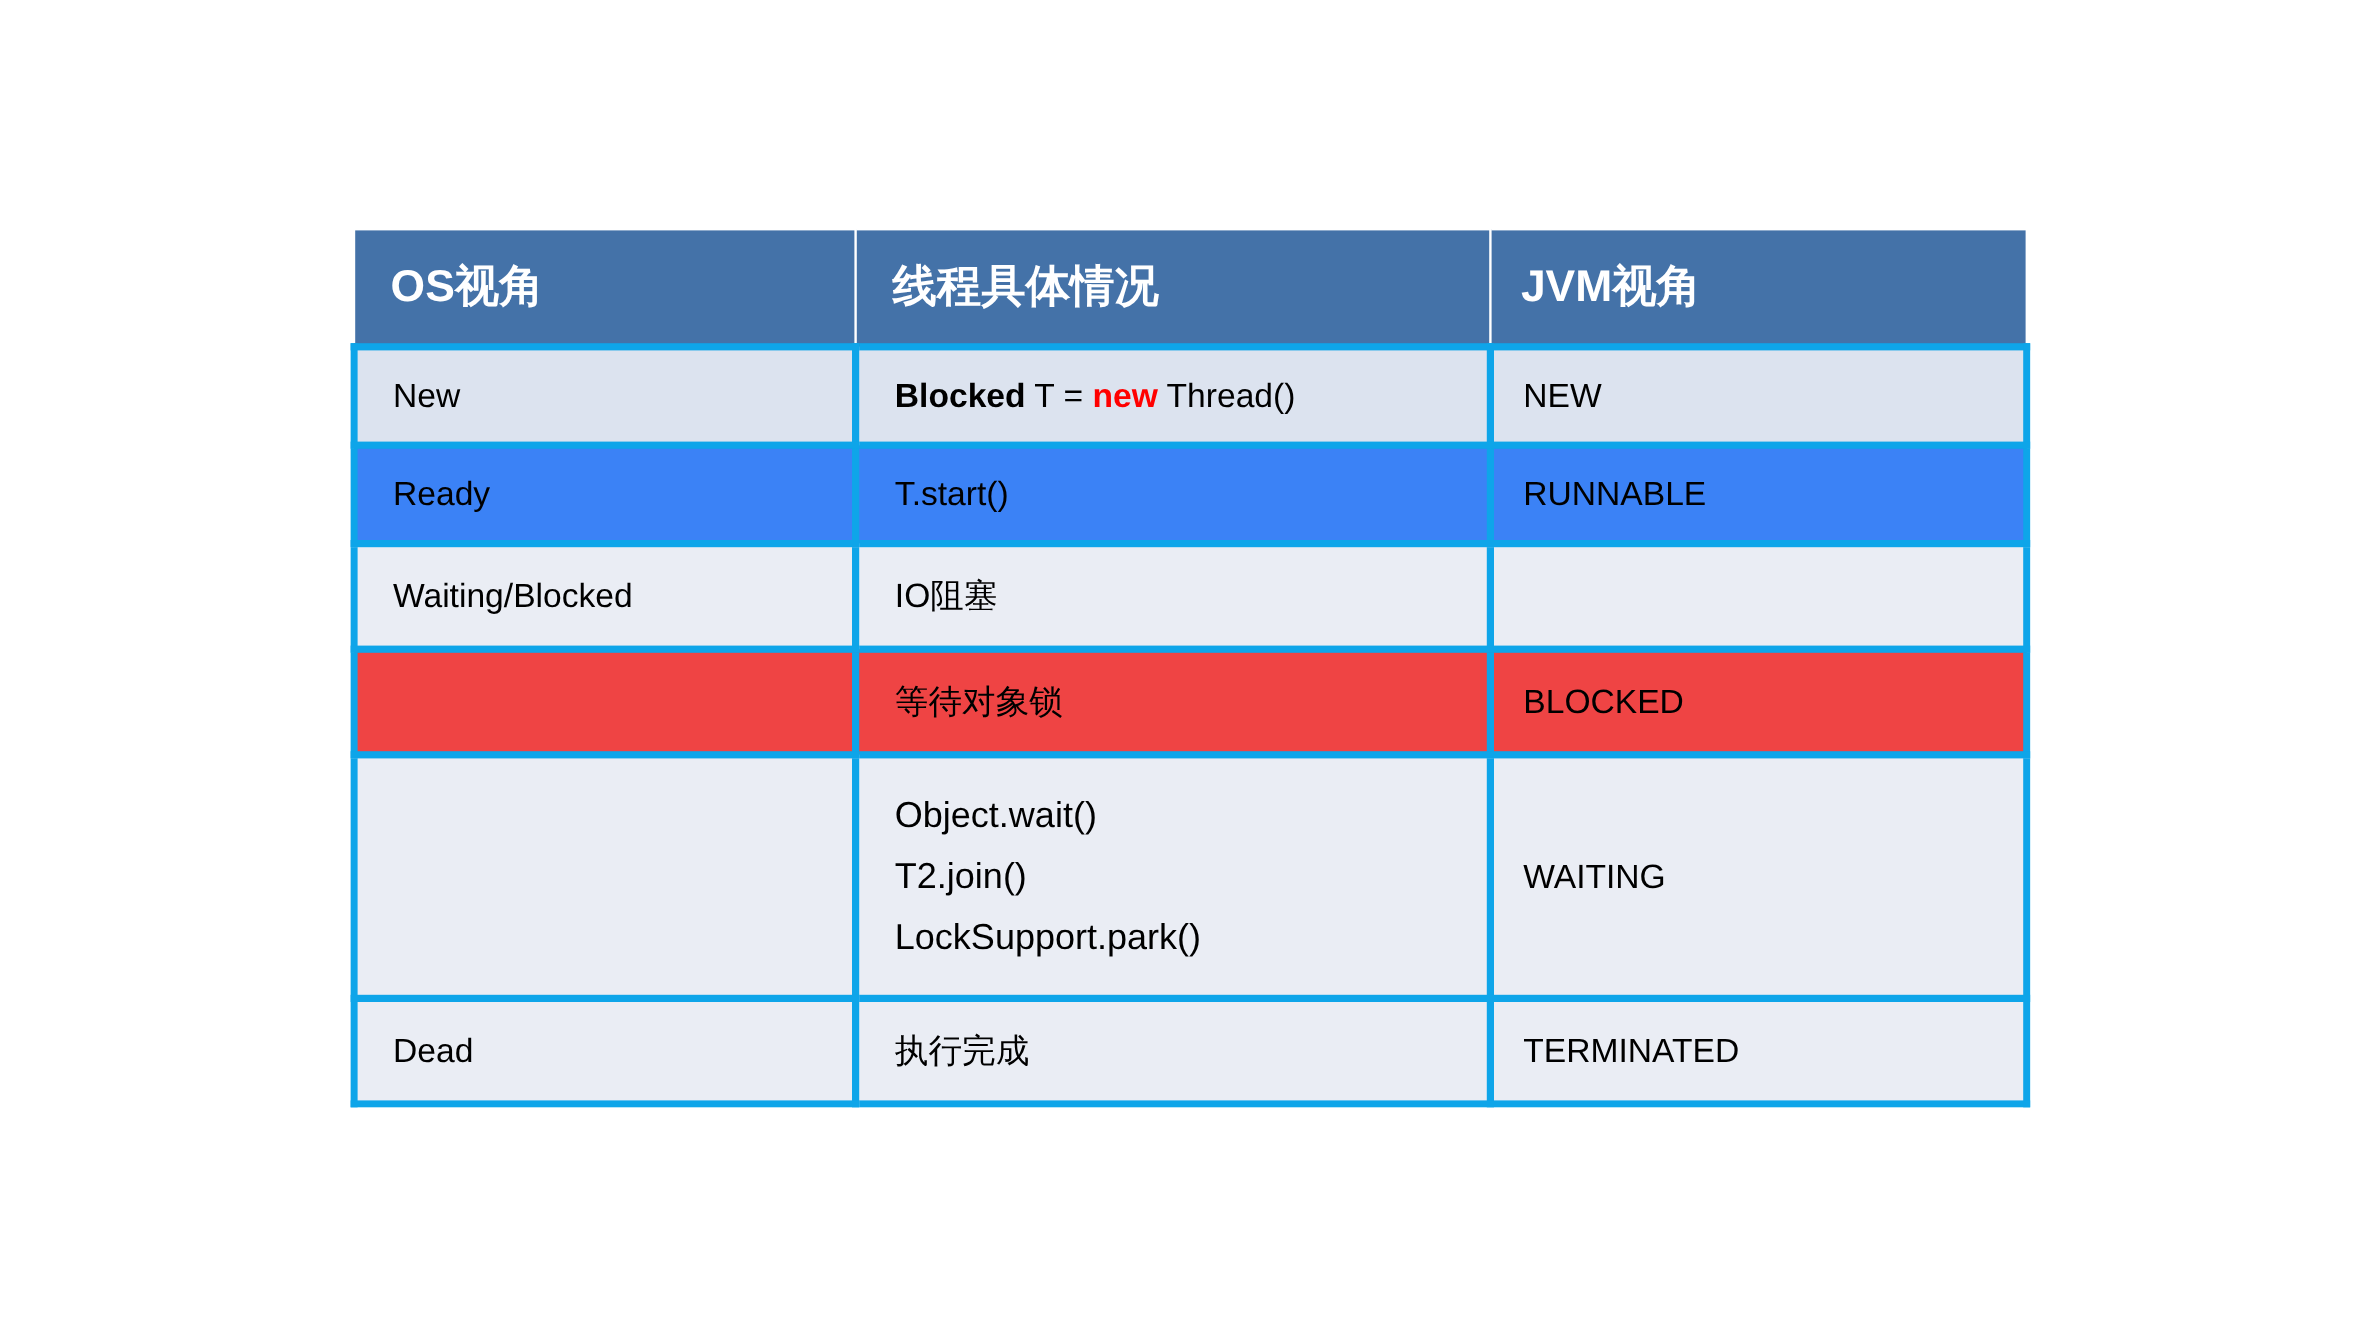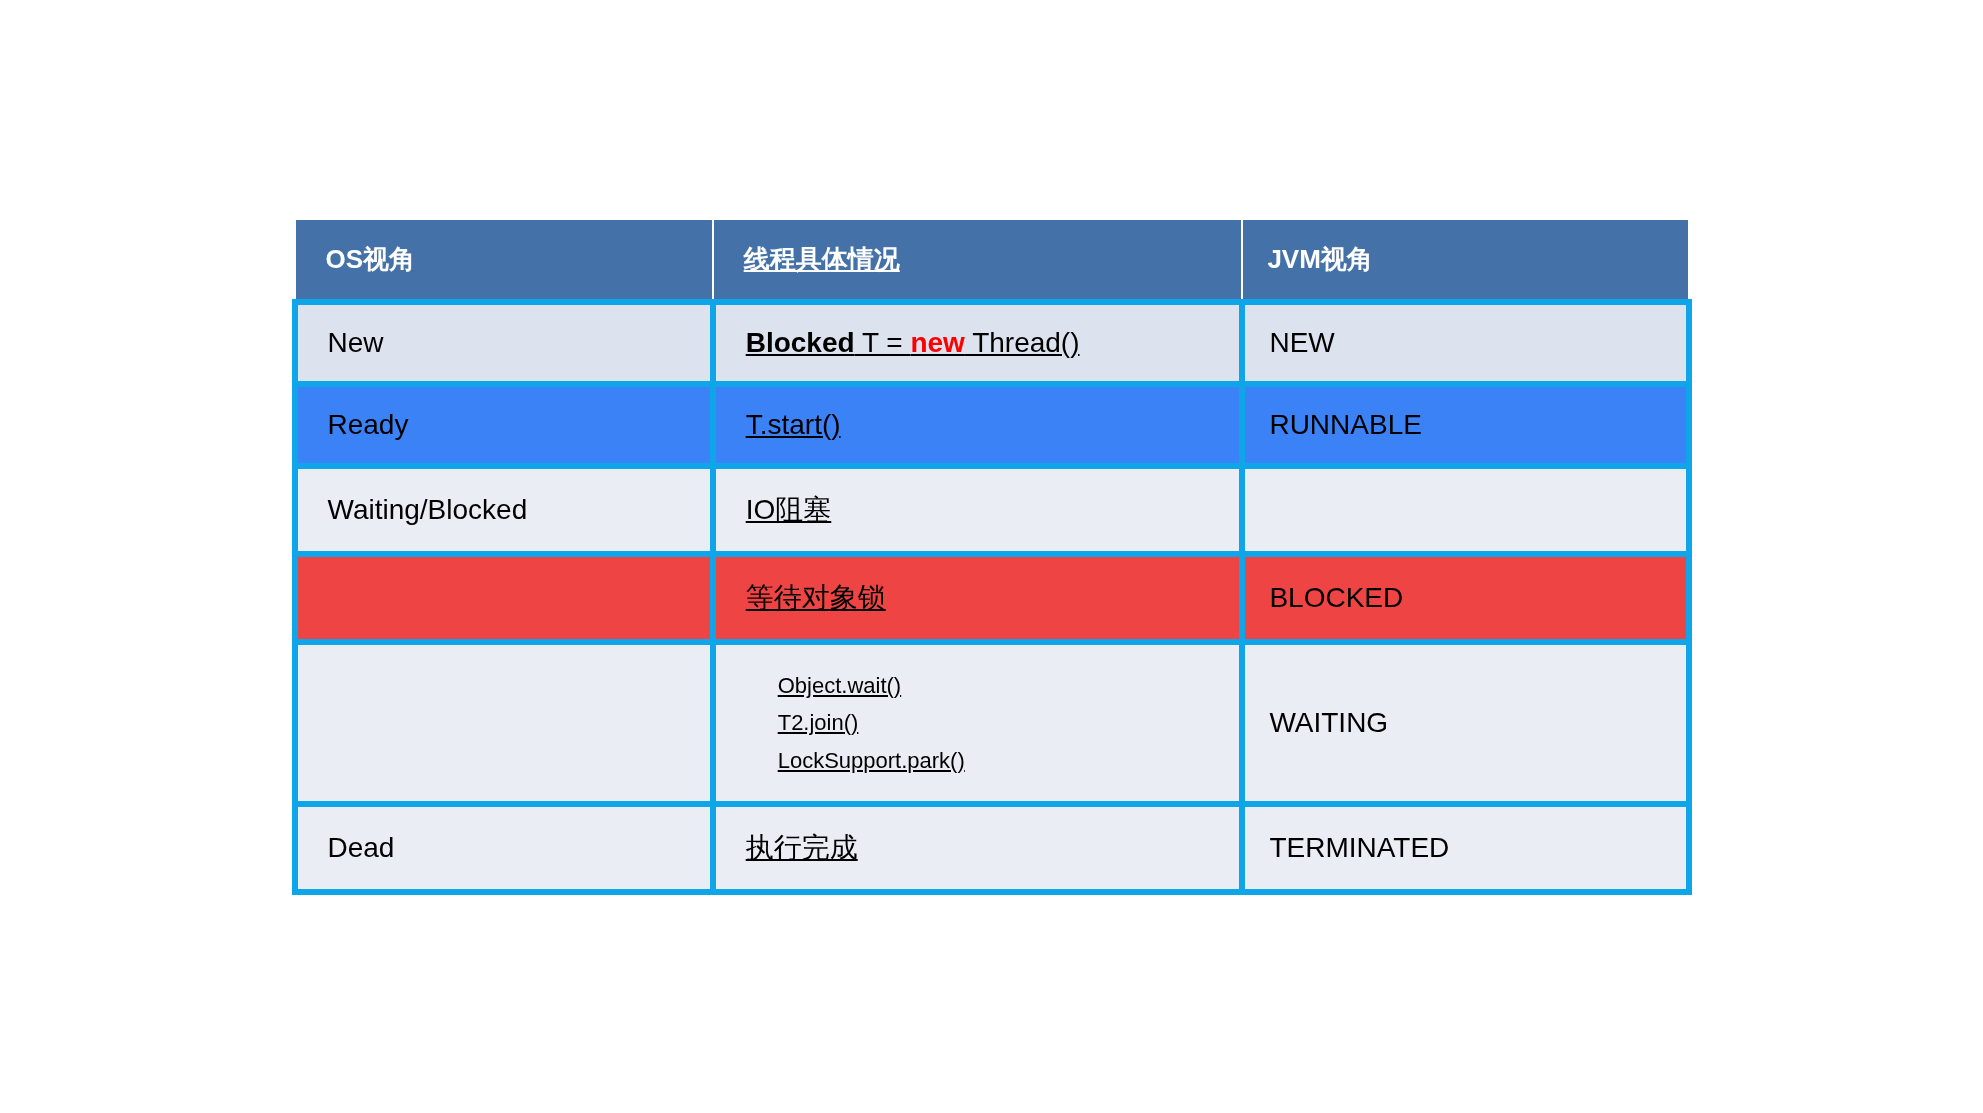--- a/index.html
+++ b/index.html
@@ -26,21 +26,21 @@
 
     table {
       width: 100%;
       border-collapse: collapse;
       border-spacing: 0;
     }
 
     thead tr th {
       background-color: #4472a8;
       color: #ffffff;
-      font-size: 26px;
+      font-size: 37px;
       font-weight: bold;
       padding: 22px 30px;
       text-align: left;
       border: 2px solid #ffffff;
     }
 
     tbody tr td {
       padding: 22px 30px;
       font-size: 28px;
       vertical-align: middle;
@@ -51,30 +51,29 @@
     .row-new td { background-color: #dce3ef; }
     .row-ready td { background-color: #3b82f6; }
     .row-running td { background-color: #dce3ef; }
     .row-waiting-1 td { background-color: #eaedf4; }
     .row-waiting-2 td { background-color: #ef4444; }
     .row-waiting-3 td { background-color: #eaedf4; }
     .row-waiting-4 td { background-color: #dce3ef; }
     .row-dead td { background-color: #eaedf4; }
 
     .col-os { width: 30%; }
-    .col-thread { width: 38%; text-decoration: underline; }
+    .col-thread { width: 38%; }
     .col-jvm { width: 32%; padding-left: 24px; }
 
     .text-red { color: #ff0000; }
     .text-bold { font-weight: bold; }
 
     .small-text {
-      font-size: 22px;
+      font-size: 30px;
       line-height: 1.7;
-      margin-left: 32px;
     }
 
     .medium-bold {
       font-size: 28px;
       font-weight: bold;
     }
   </style>
 </head>
 <body>
 

